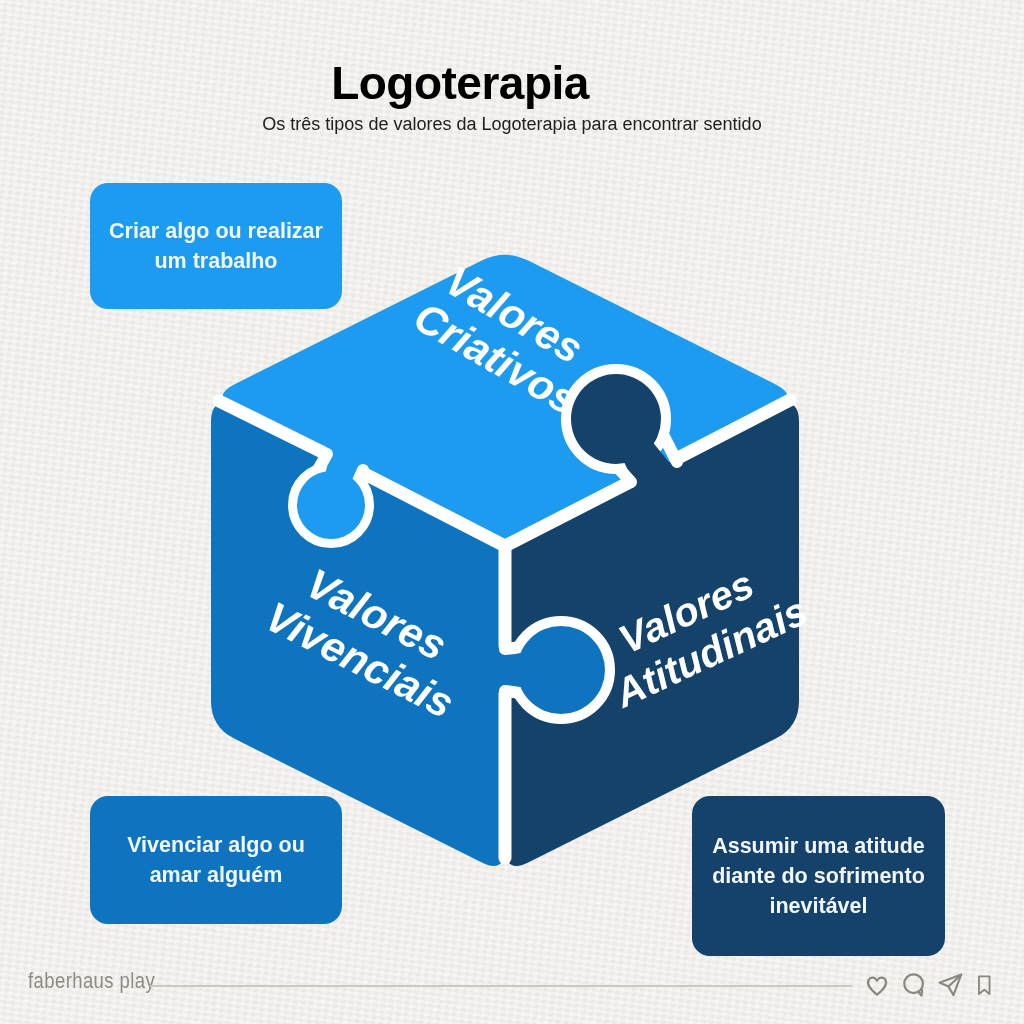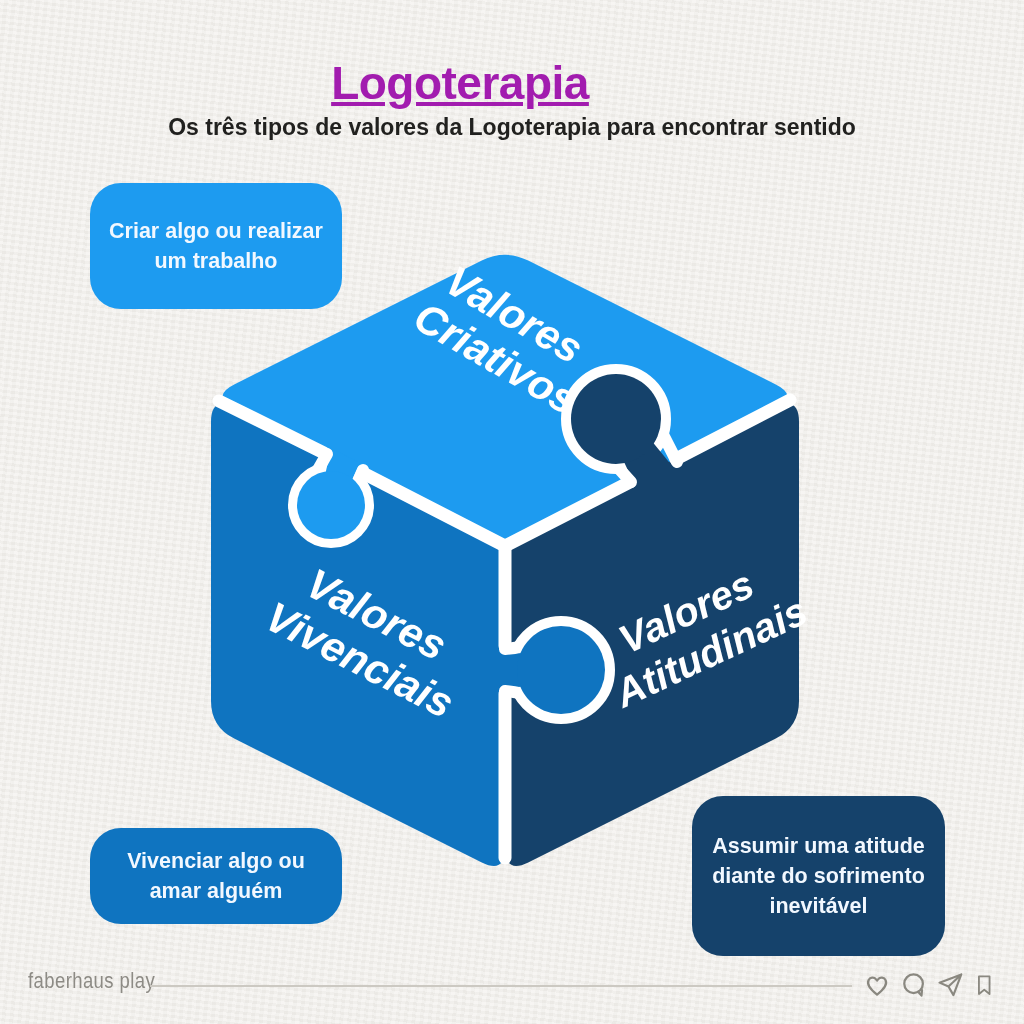--- a/index.html
+++ b/index.html
@@ -11,33 +11,33 @@
   
   .paper{
     position:absolute;inset:0;
     background:
       repeating-linear-gradient(7deg, rgba(255,255,255,.25) 0 3px, rgba(0,0,0,.012) 3px 6px),
       repeating-linear-gradient(96deg, rgba(255,255,255,.18) 0 4px, rgba(0,0,0,.01) 4px 8px),
       #f1efeb;
   }
   .title{
     position:absolute;top:56px;left:0;width:920px;text-align:center;
-    font-size:46px;font-weight:bold;letter-spacing:-.5px;color:#a21caf;text-decoration:underline;
+    font-size:46px;font-weight:bold;letter-spacing:-.5px;color:#000000;
   }
   .subtitle{
     position:absolute;top:114px;left:0;width:1024px;text-align:center;
-    font-size:23px;font-weight:bold;color:#21211f;
+    font-size:18px;font-weight:normal;color:#21211f;
   }
   .callout{
-    position:absolute;border-radius:31px;color:#f2f8ff;
+    position:absolute;border-radius:18px;color:#f2f8ff;
     display:flex;align-items:center;justify-content:center;text-align:center;
     font-size:21.5px;font-weight:bold;line-height:1.4;white-space:pre-line;
   }
   .callout.c1{left:90px;top:183px;width:252px;height:126px;background:#1d9bf0;}
-  .callout.c2{left:90px;top:796px;width:252px;height:96px;background:#0f74c0;margin-top:32px;}
+  .callout.c2{left:90px;top:796px;width:252px;height:128px;background:#0f74c0;}
   .callout.c3{left:692px;top:796px;width:253px;height:160px;background:#15426b;}
   .cube{position:absolute;left:0;top:0;}
   .cube text{
     fill:#ffffff;font-family:"Liberation Sans","DejaVu Sans",sans-serif;
     font-weight:bold;font-style:italic;
   }
   .footer-brand{
     position:absolute;left:28px;top:968px;font-size:22px;color:#8d8b85;
     transform:scaleX(.84);transform-origin:left center;letter-spacing:.5px;
   }

